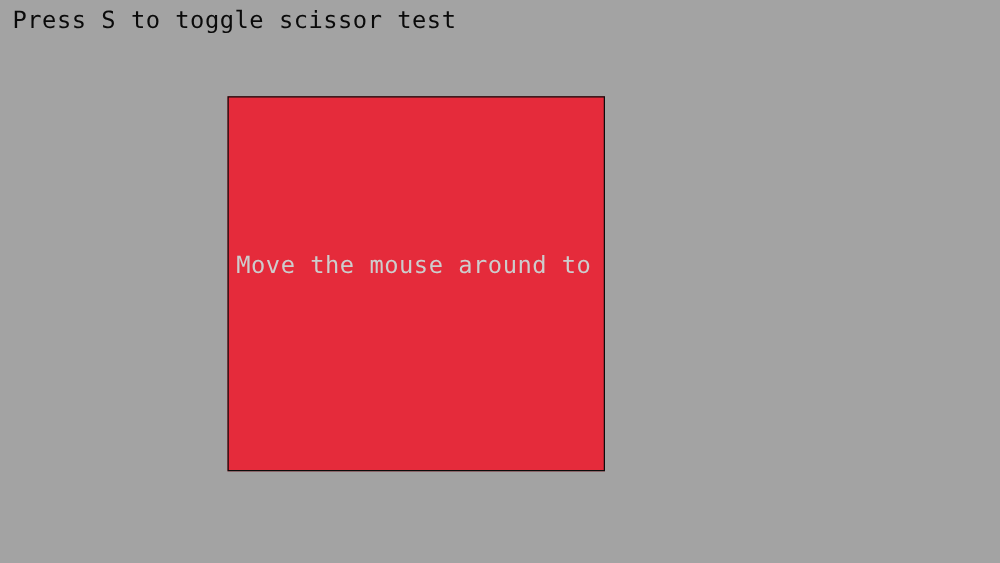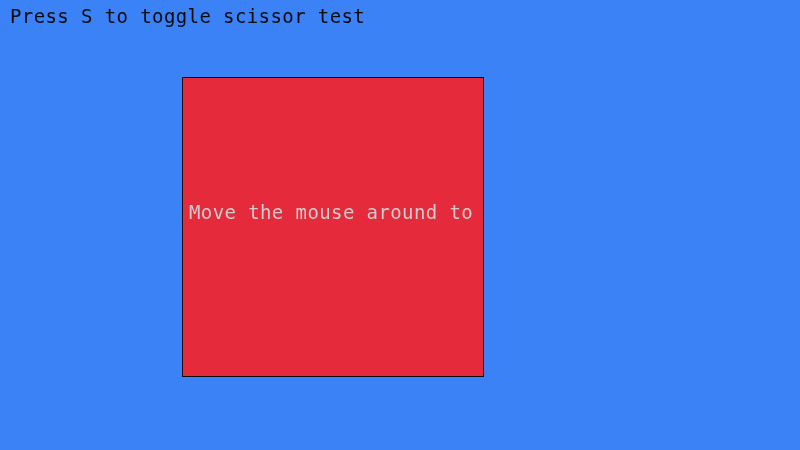--- a/index.html
+++ b/index.html
@@ -12,21 +12,21 @@
     height: 450px;
     overflow: hidden;
     background: #f4f4f4;
     font-family: "DejaVu Sans Mono", monospace;
     -webkit-font-smoothing: none;
   }
   #app {
     position: relative;
     width: 800px;
     height: 450px;
-    background: #3b82f6;
+    background: #a3a3a3;
   }
   .header-text {
     position: absolute;
     left: 10px;
     top: 4px;
     font-family: "DejaVu Sans Mono", "Liberation Mono", monospace;
     font-size: 19px;
     line-height: 24px;
     letter-spacing: 0.4px;
     color: #0a0a0a;

